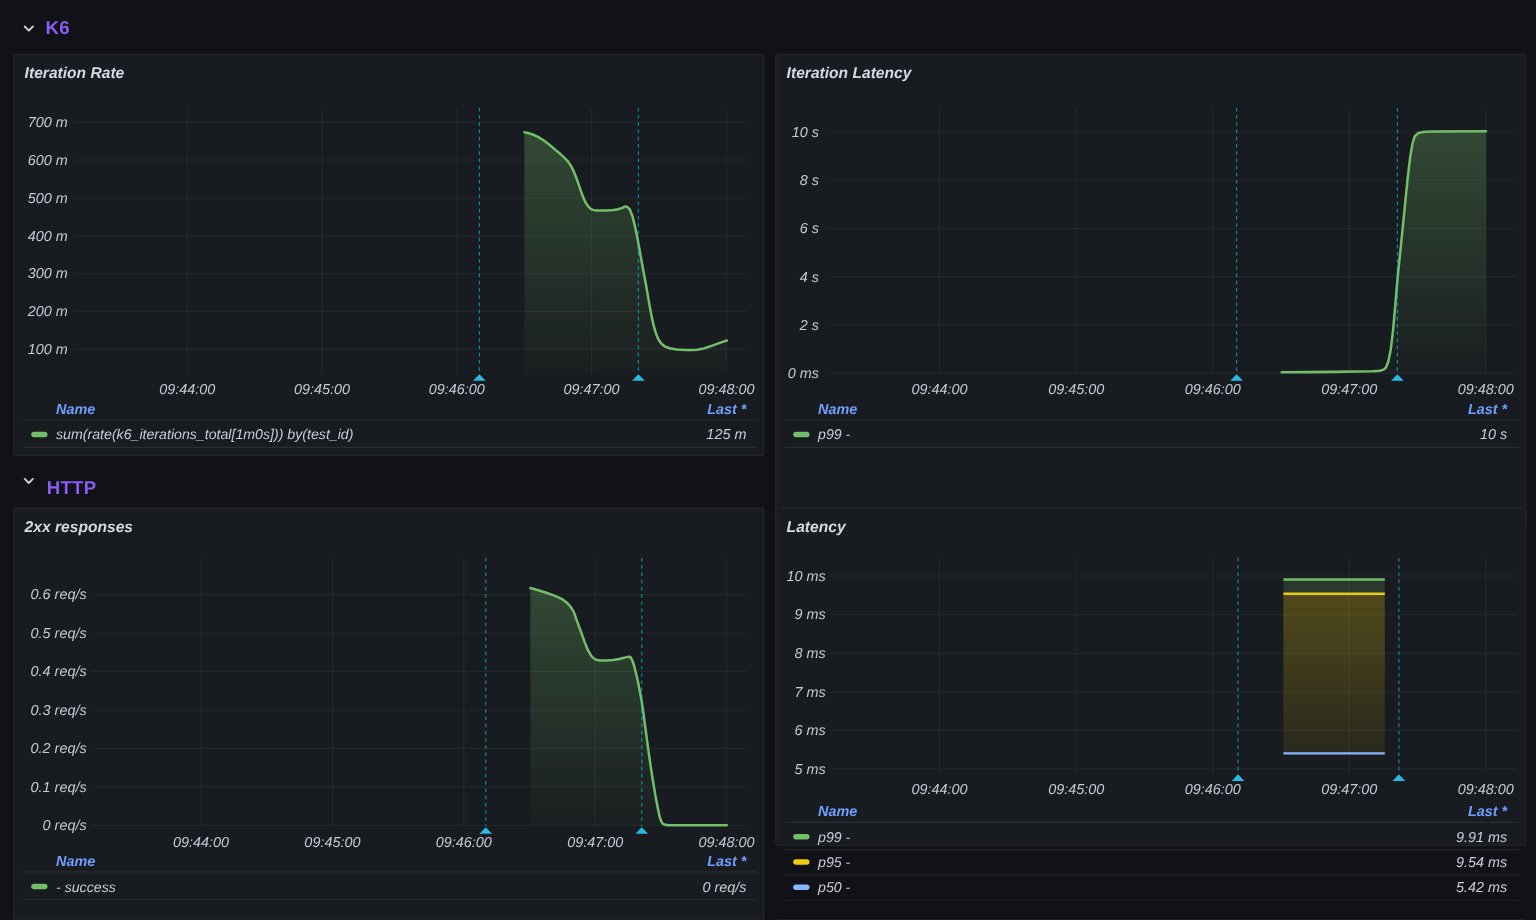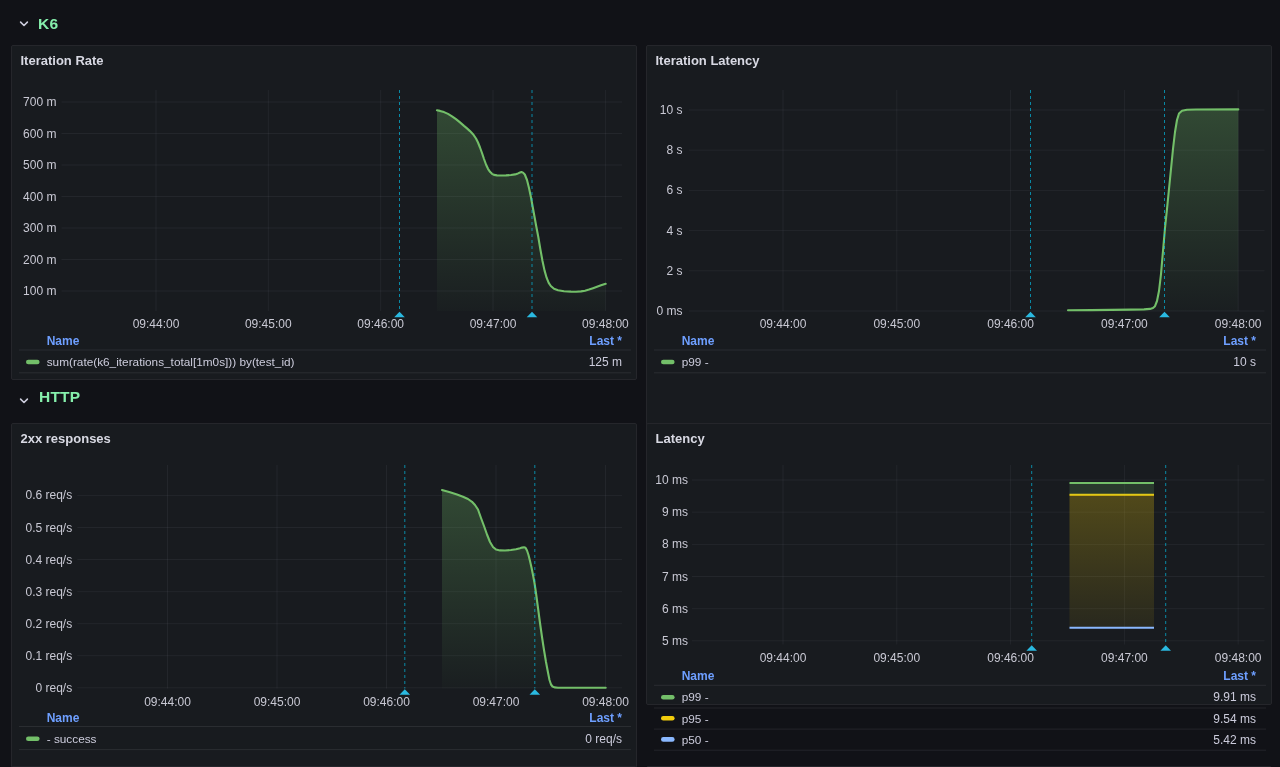--- a/index.html
+++ b/index.html
@@ -1,30 +1,30 @@
 <!DOCTYPE html>
 <html><head><meta charset="utf-8"><style>
 
 * { margin:0; padding:0; box-sizing:border-box; }
 html,body { width:1280px; height:767px; background:#111217;
   font-family:"Liberation Sans", sans-serif; overflow:hidden; position:relative; }
 .panel { position:absolute; background:#181b1f; border:1px solid #25262b;
-  border-radius:2px; }
-.sechdr { position:absolute; color:#86efac; font-size:15.5px; font-weight:700;
+  border-radius:2px;font-style:italic; }
+.sechdr { position:absolute; color:#8b5cf6; font-size:15.5px; font-weight:700;
   letter-spacing:0.2px; }
 
 </style></head><body>
 <svg width="12" height="10" viewBox="0 0 12 10" style="position:absolute;left:17.5px;top:18.8px" xmlns="http://www.w3.org/2000/svg">
     <path d="M 2.6 3.1 L 6 6.5 L 9.4 3.1" fill="none" stroke="#ccccdc" stroke-width="1.6" stroke-linecap="round" stroke-linejoin="round"></path>
   </svg>
 <div class="sechdr" style="left:38px;top:15px">K6</div>
 <svg width="12" height="10" viewBox="0 0 12 10" style="position:absolute;left:17.6px;top:396.2px" xmlns="http://www.w3.org/2000/svg">
     <path d="M 2.6 3.1 L 6 6.5 L 9.4 3.1" fill="none" stroke="#ccccdc" stroke-width="1.6" stroke-linecap="round" stroke-linejoin="round"></path>
   </svg>
-<div class="sechdr" style="left:39px;top:388px">HTTP</div>
+<div class="sechdr" style="left:39px;top:399px">HTTP</div>
 <div class="panel" style="left:11px;top:45px;width:626px;height:335px">
 <svg width="626" height="335" viewBox="0 0 626 335" style="position:absolute;left:0;top:0" xmlns="http://www.w3.org/2000/svg">
 <text x="8.5" y="19" font-size="13" font-weight="700" fill="#d8d9e3">Iteration Rate</text>
 <line x1="49.5" y1="56.0" x2="610.0" y2="56.0" stroke="rgba(204,204,220,0.062)" stroke-width="1"></line>
 <line x1="49.5" y1="87.5" x2="610.0" y2="87.5" stroke="rgba(204,204,220,0.062)" stroke-width="1"></line>
 <line x1="49.5" y1="119.0" x2="610.0" y2="119.0" stroke="rgba(204,204,220,0.062)" stroke-width="1"></line>
 <line x1="49.5" y1="150.5" x2="610.0" y2="150.5" stroke="rgba(204,204,220,0.062)" stroke-width="1"></line>
 <line x1="49.5" y1="182.0" x2="610.0" y2="182.0" stroke="rgba(204,204,220,0.062)" stroke-width="1"></line>
 <line x1="49.5" y1="213.5" x2="610.0" y2="213.5" stroke="rgba(204,204,220,0.062)" stroke-width="1"></line>
 <line x1="49.5" y1="245.0" x2="610.0" y2="245.0" stroke="rgba(204,204,220,0.062)" stroke-width="1"></line>

